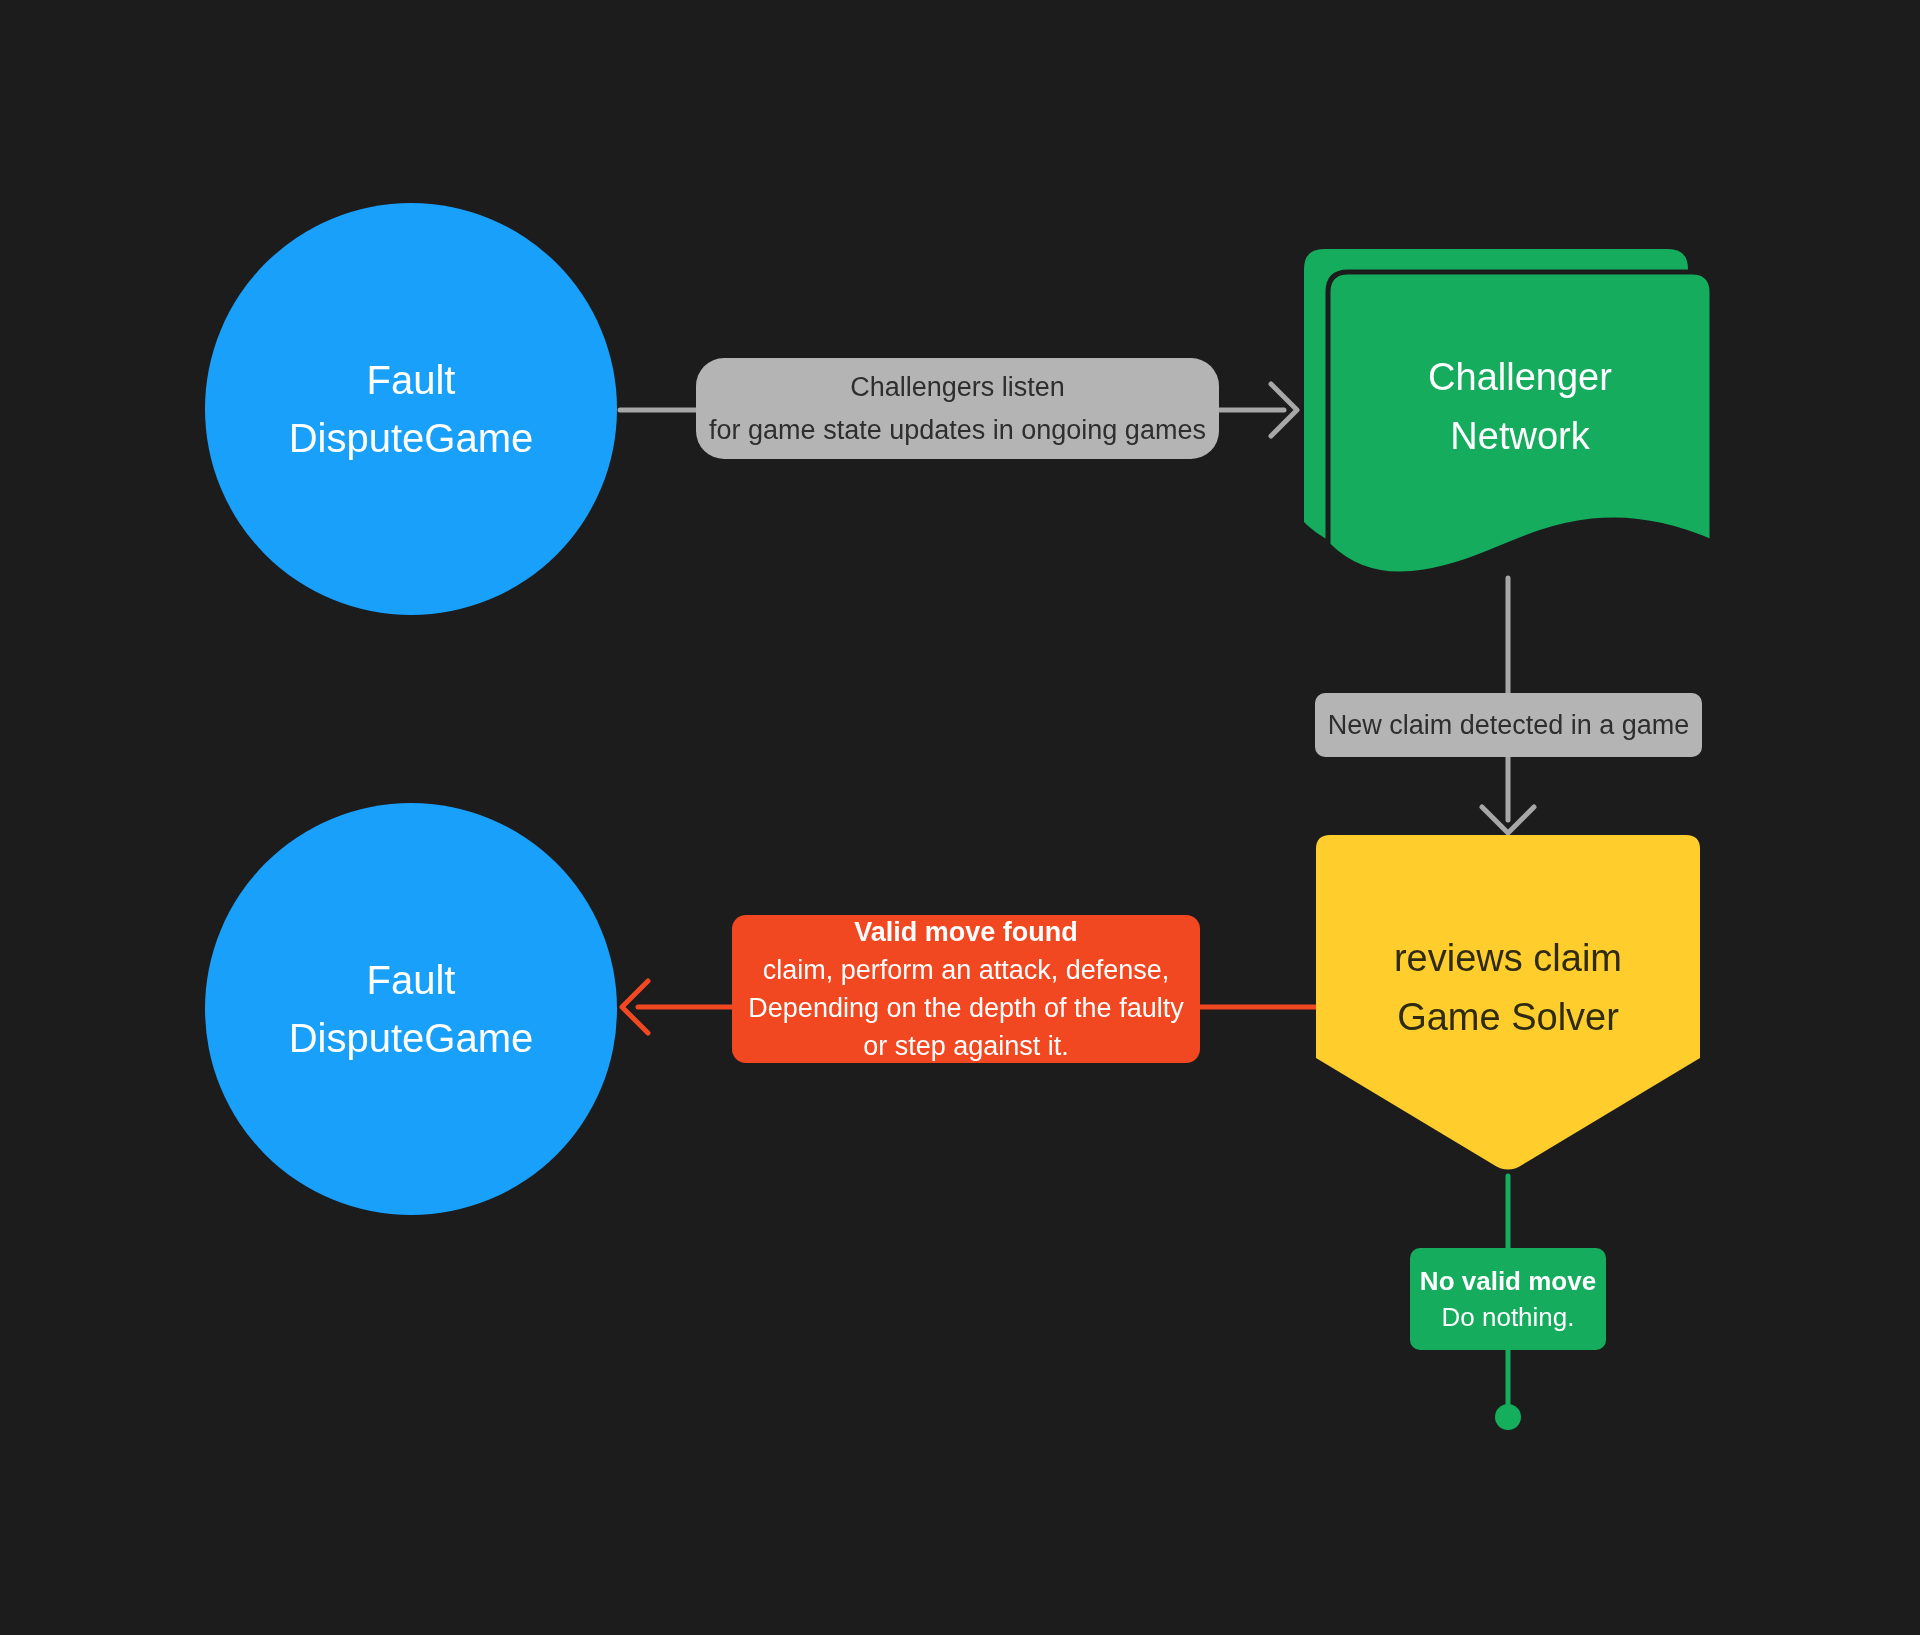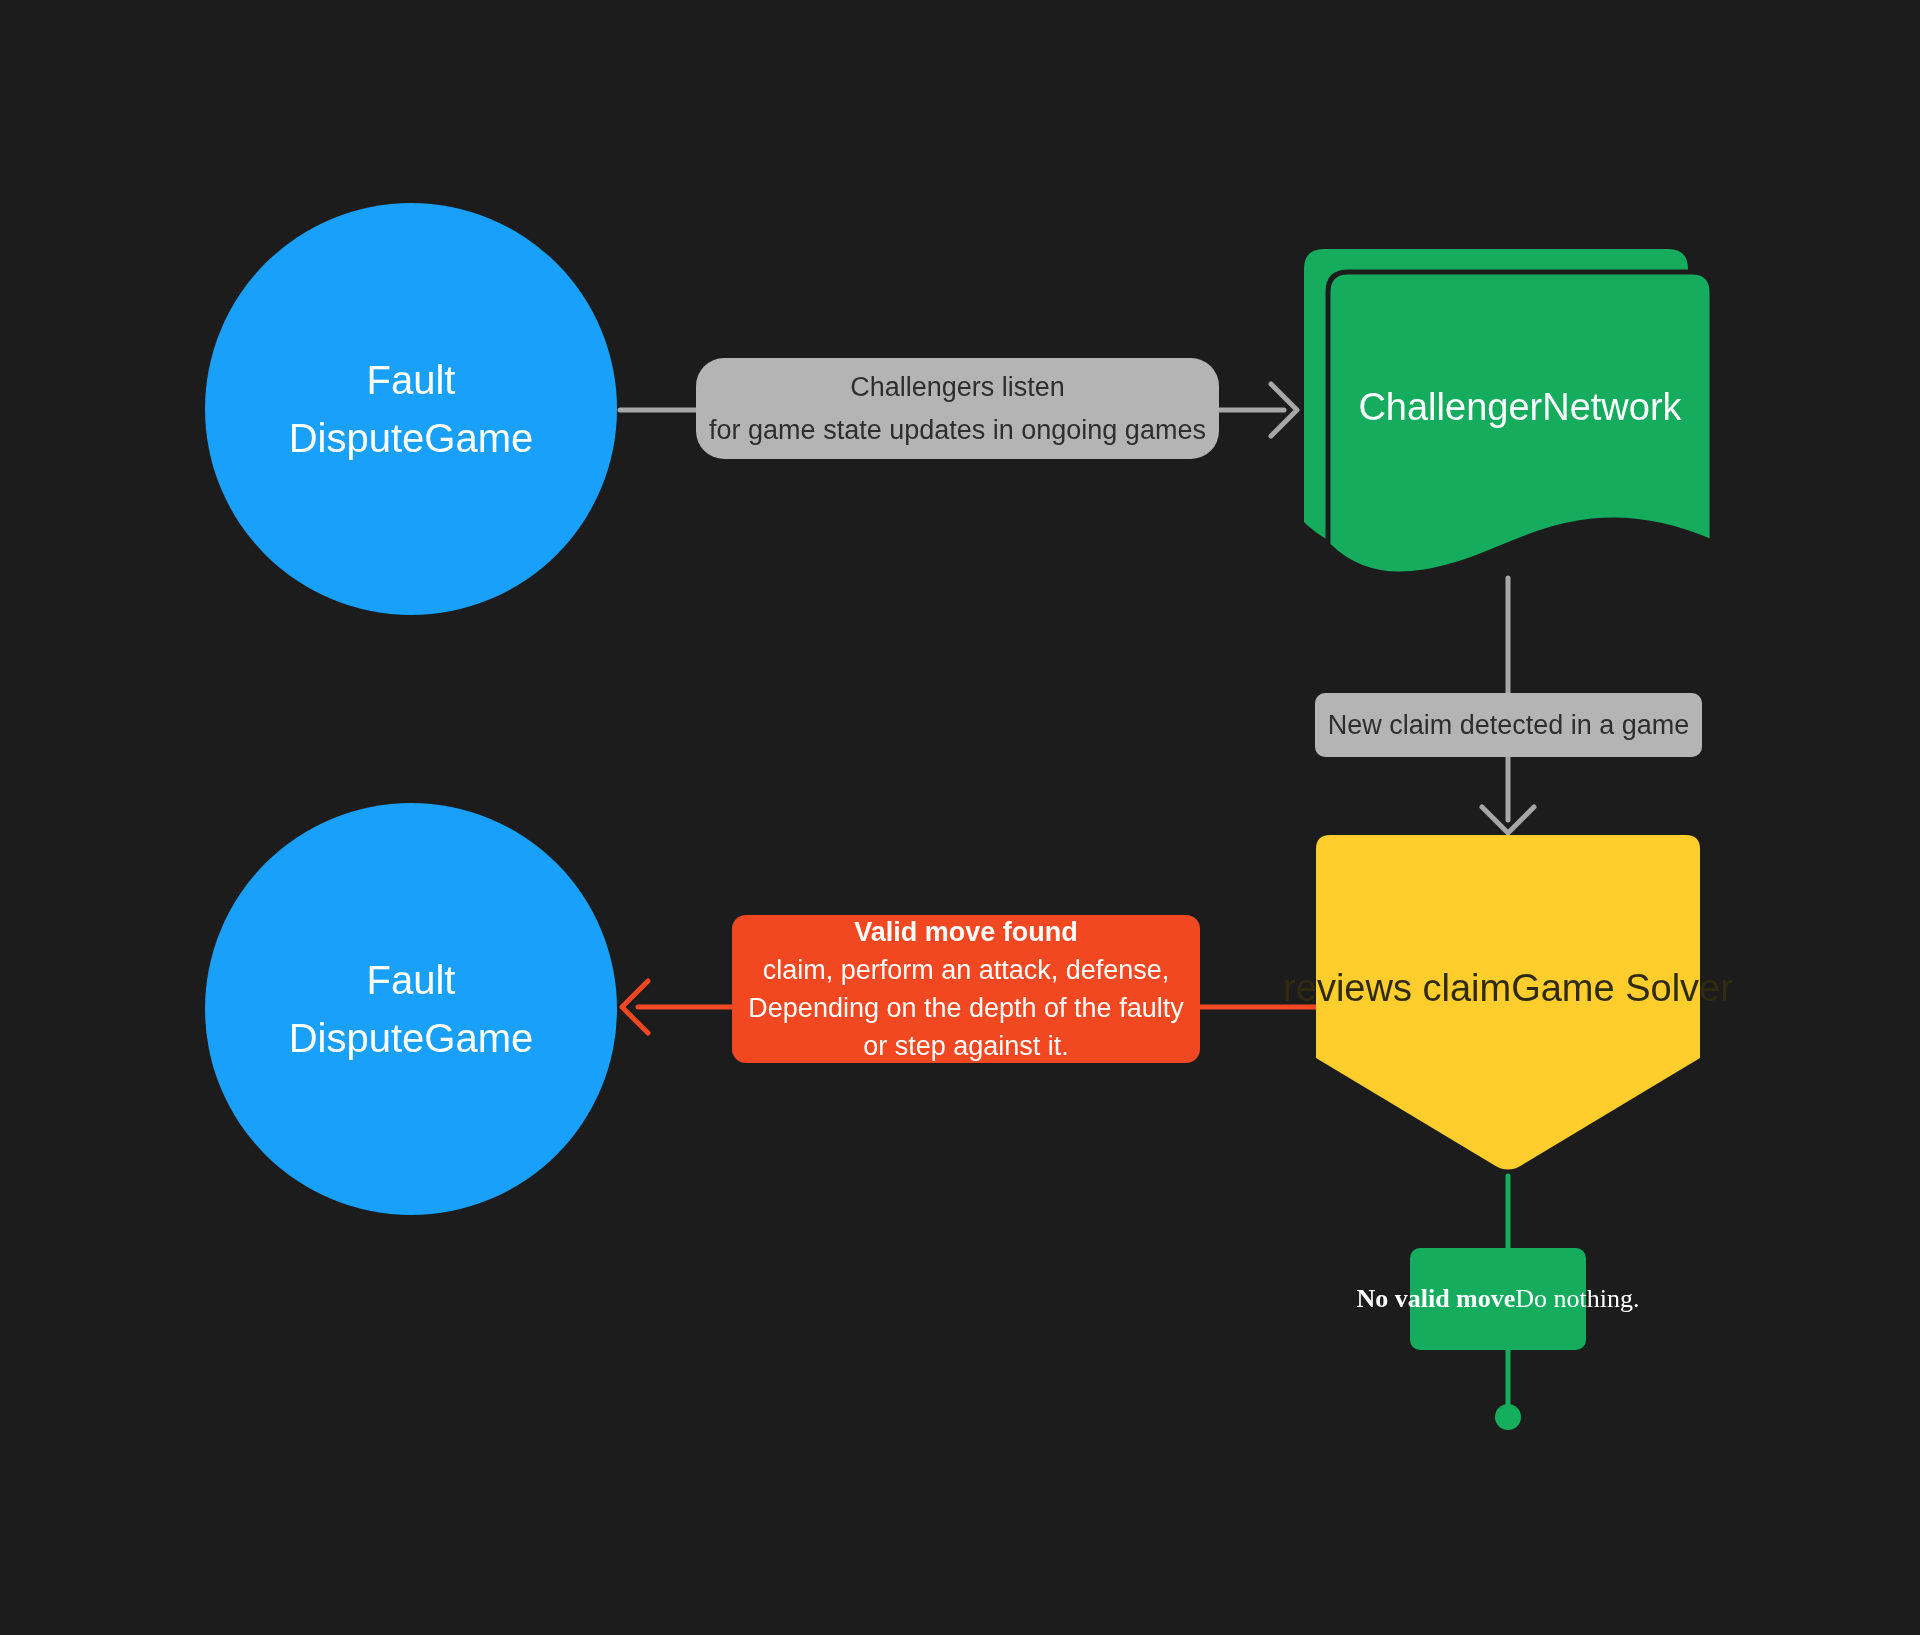--- a/index.html
+++ b/index.html
@@ -26,21 +26,21 @@
   .circle-node .node-line {
     color: #FFFFFF;
     font-size: 40px; font-weight: 500;
     line-height: 58px;
     white-space: nowrap;
   }
 
   
   .shape-label {
     position: absolute;
-    display: flex; flex-direction: row;
+    display: flex; flex-direction: column;
     align-items: center; justify-content: center;
     z-index: 3;
     pointer-events: none;
   }
   .shape-label .node-line {
     font-size: 38px; font-weight: 500;
     line-height: 59px; white-space: nowrap;
   }
   .shape-label.on-green .node-line { color: #FFFFFF; }
   .shape-label.on-yellow .node-line { color: #2F2B10; }
@@ -75,27 +75,26 @@
     color: #FFFFFF;
     font-size: 27px; line-height: 38px;
     white-space: nowrap;
   }
   .edge-label-red .lbl-title { font-weight: 700; }
 
   
   .edge-label-green {
     position: absolute;
     left: 1410px; top: 1248px;
-    width: 176px; height: 102px;
+    width: 196px; height: 102px;
     background: #16AC5D;
     border-radius: 10px;
-    display: flex; flex-direction: row;
+    display: flex; flex-direction: column;
     align-items: center; justify-content: center;
     z-index: 3;
-    font-family: Liberation Serif, serif;
   }
   .edge-label-green .lbl-line {
     color: #FFFFFF;
     font-size: 26px; line-height: 36px;
     white-space: nowrap;
   }
   .edge-label-green .lbl-title { font-weight: 700; }
 </style>
 </head>
 <body>

